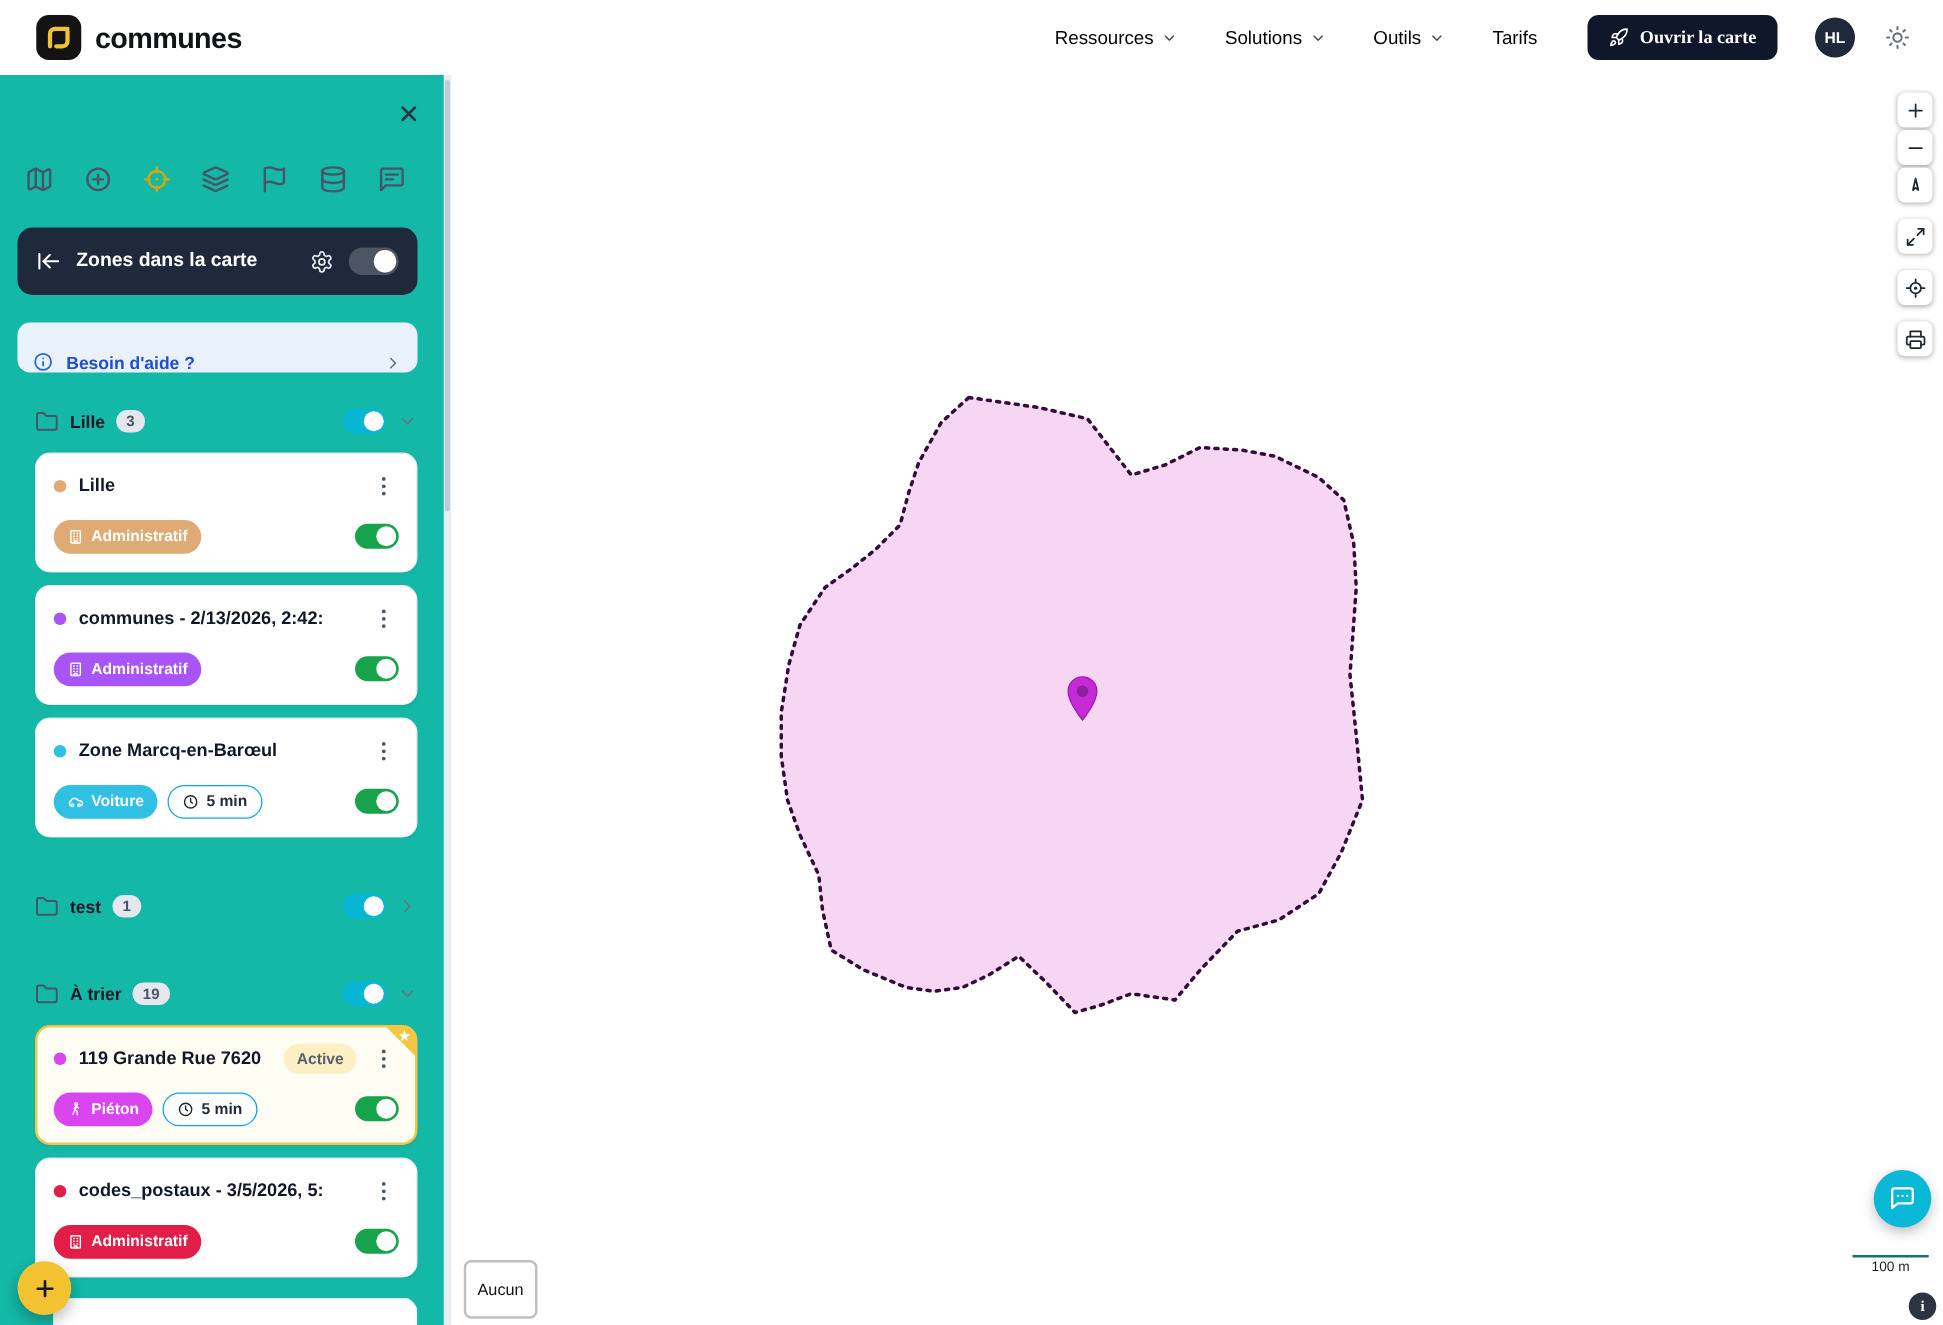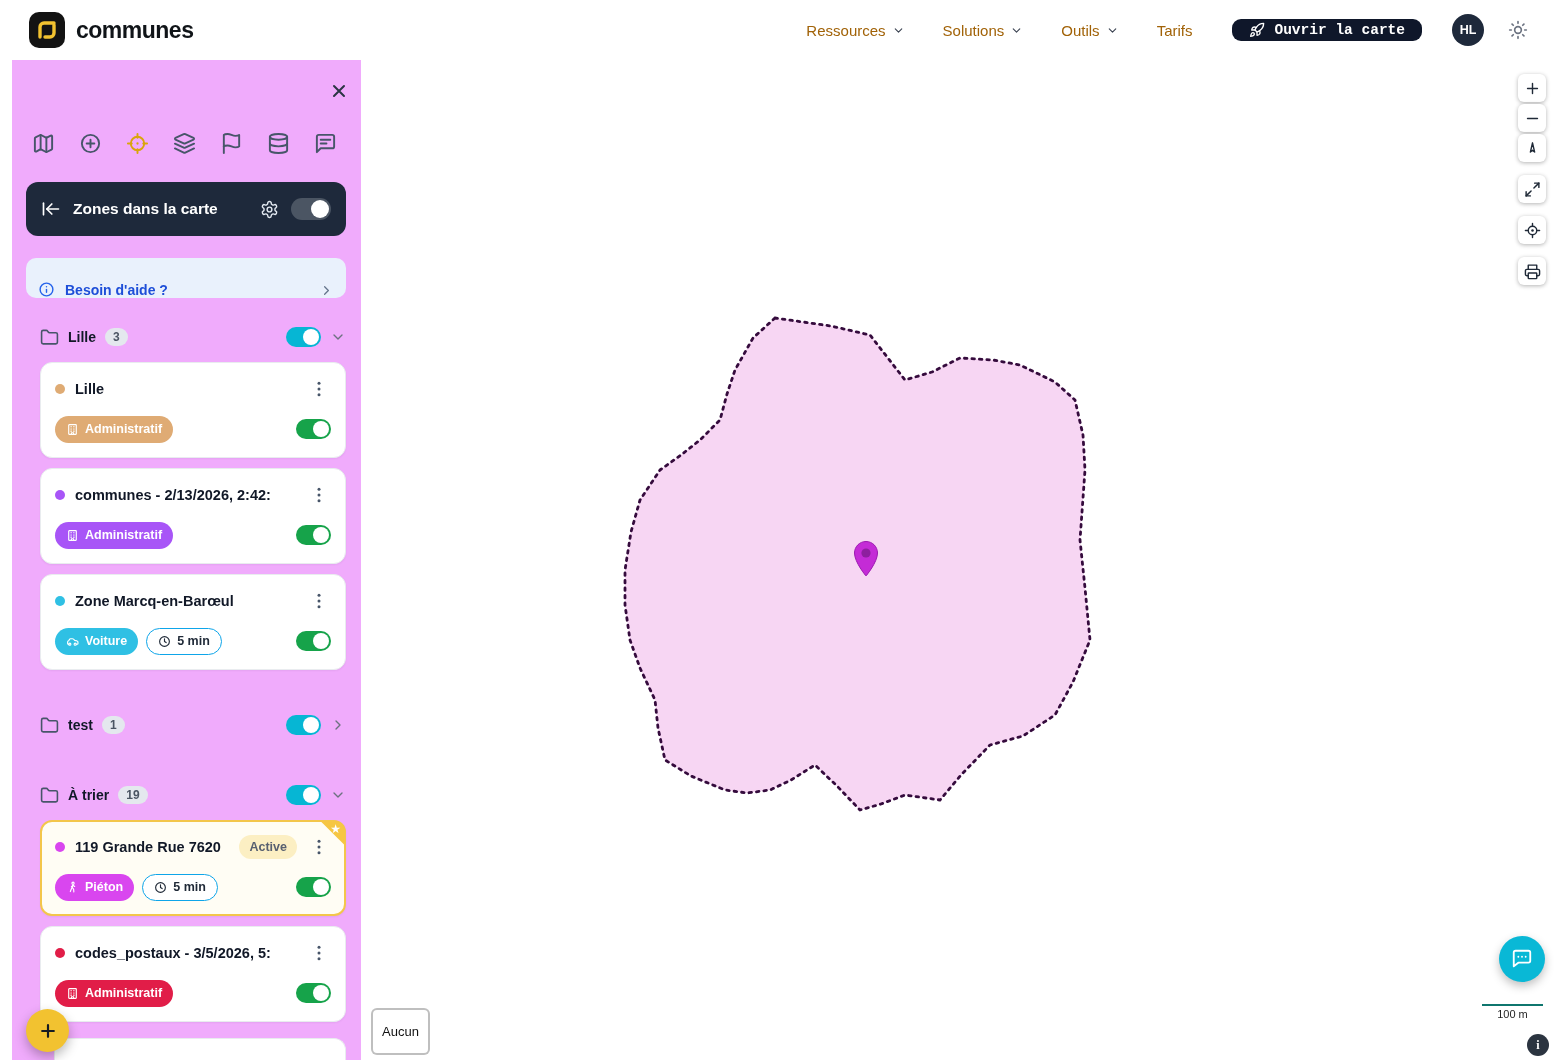--- a/index.html
+++ b/index.html
@@ -7,30 +7,30 @@
   body{font-family:"Liberation Sans",sans-serif;background:#fff;position:relative;overflow:hidden;color:#111827}
   svg{display:block}
   .ic{fill:none;stroke:currentColor;stroke-width:2;stroke-linecap:round;stroke-linejoin:round}
   .ic-fill{fill:currentColor;stroke:none}
 
   
   .topbar{position:absolute;top:0;left:0;right:0;height:60px;background:#fff;display:flex;align-items:center;padding:0 26px 0 28px;z-index:30}
   .brand{display:flex;align-items:center;gap:10px;cursor:pointer}
   .brand-name{font-size:23px;font-weight:800;letter-spacing:-.5px;color:#101418}
   .topnav{margin-left:auto;display:flex;align-items:center;gap:38px}
-  .nav-item{display:flex;align-items:center;gap:6px;font-size:15px;font-weight:500;color:#a16207;cursor:pointer}
+  .nav-item{display:flex;align-items:center;gap:6px;font-size:15px;font-weight:500;color:#000000;cursor:pointer}
   .nav-item svg{width:13px;height:13px;color:#394150}
-  .cta{margin-left:40px;display:flex;align-items:center;gap:9px;background:#0f172a;color:#fff;border:none;border-radius:9px;height:22px;padding:0 17px;font-size:14.5px;font-weight:600;font-family:Liberation Mono, monospace;cursor:pointer}
+  .cta{margin-left:40px;display:flex;align-items:center;gap:9px;background:#0f172a;color:#fff;border:none;border-radius:9px;height:36px;padding:0 17px;font-size:14.5px;font-weight:600;font-family:Liberation Serif, serif;cursor:pointer}
   .cta svg{width:16px;height:16px}
   .avatar{width:32px;height:32px;border-radius:50%;background:#1e293b;color:#fff;display:flex;align-items:center;justify-content:center;font-size:12.5px;font-weight:700;margin-left:30px;cursor:pointer}
   .theme-btn{margin-left:24px;color:#6b7280;background:none;border:none;cursor:pointer}
   .theme-btn svg{width:20px;height:20px}
 
   
-  .sidebar{position:absolute;top:60px;left:12px;width:361px;bottom:0;background:#f0abfc;padding:0 27px 0 14px;overflow:hidden}
+  .sidebar{position:absolute;top:60px;left:0;width:361px;bottom:0;background:#14b8a6;padding:0 27px 0 14px;overflow:hidden}
   .sb-track{position:absolute;top:0;right:0;bottom:0;width:6px;background:#eaedf1}
   .sb-thumb{position:absolute;top:4px;right:1px;width:4px;height:345px;border-radius:2px;background:#c3c9d2;cursor:pointer}
   .close-btn{position:absolute;top:17px;right:20px;width:28px;height:28px;border:none;background:transparent;color:#2b3544;cursor:pointer;display:flex;align-items:center;justify-content:center}
   .close-btn svg{width:20px;height:20px;stroke-width:2.4}
   .iconrow{display:flex;gap:13px;margin-top:66px}
   .tool-btn{width:34px;height:34px;border:none;background:transparent;border-radius:8px;color:#475569;display:flex;align-items:center;justify-content:center;cursor:pointer}
   .tool-btn svg{width:23px;height:23px}
   .tool-btn.active{color:#d9a50b}
   .panel{margin-top:22px;height:54px;background:#1e293b;border-radius:12px;display:flex;align-items:center;gap:12px;padding:0 15px;color:#fff}
   .panel-back{background:none;border:none;color:#fff;cursor:pointer}

